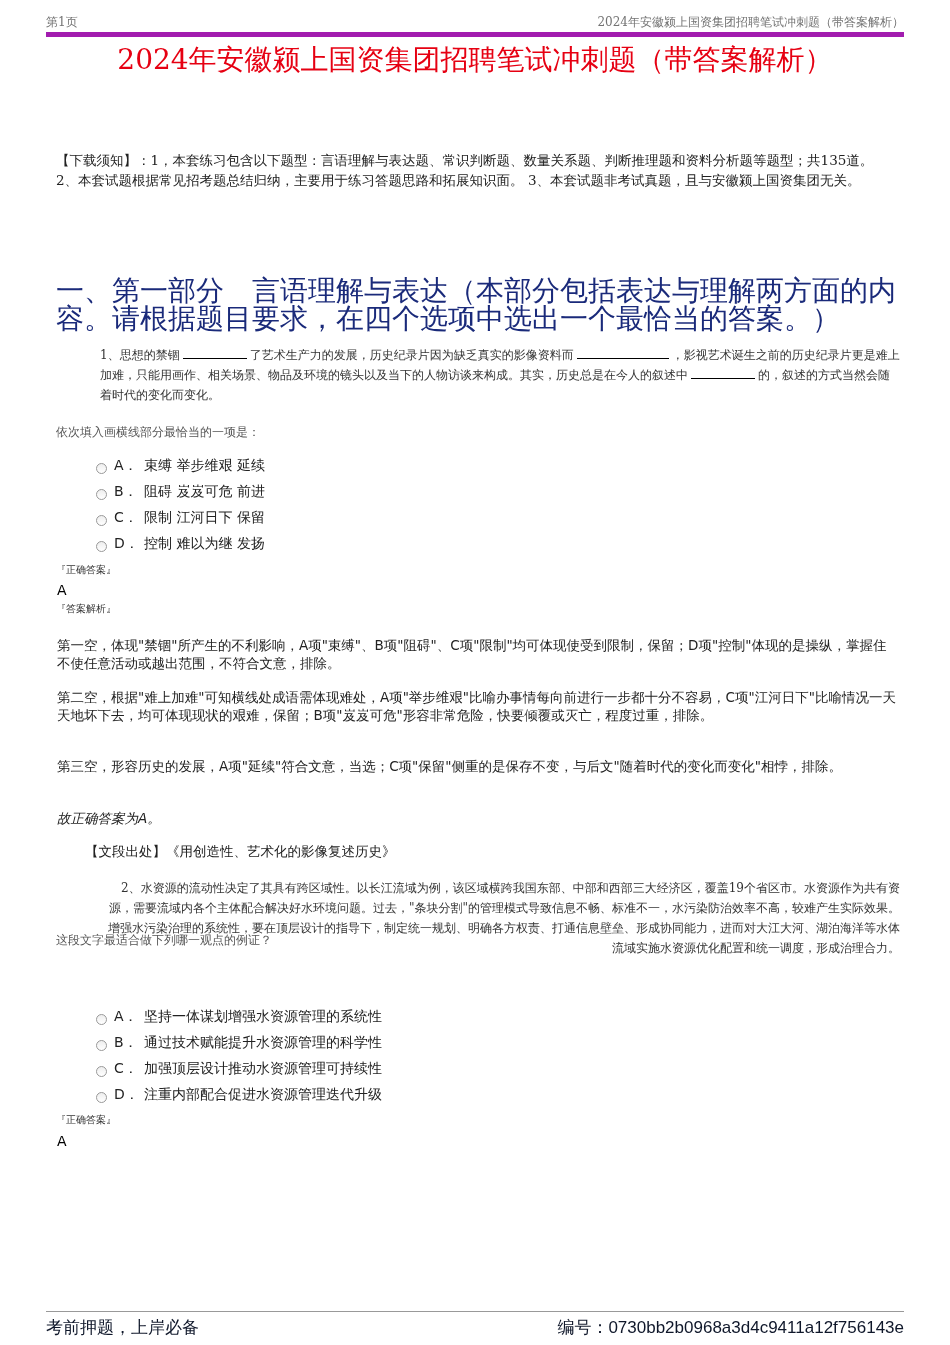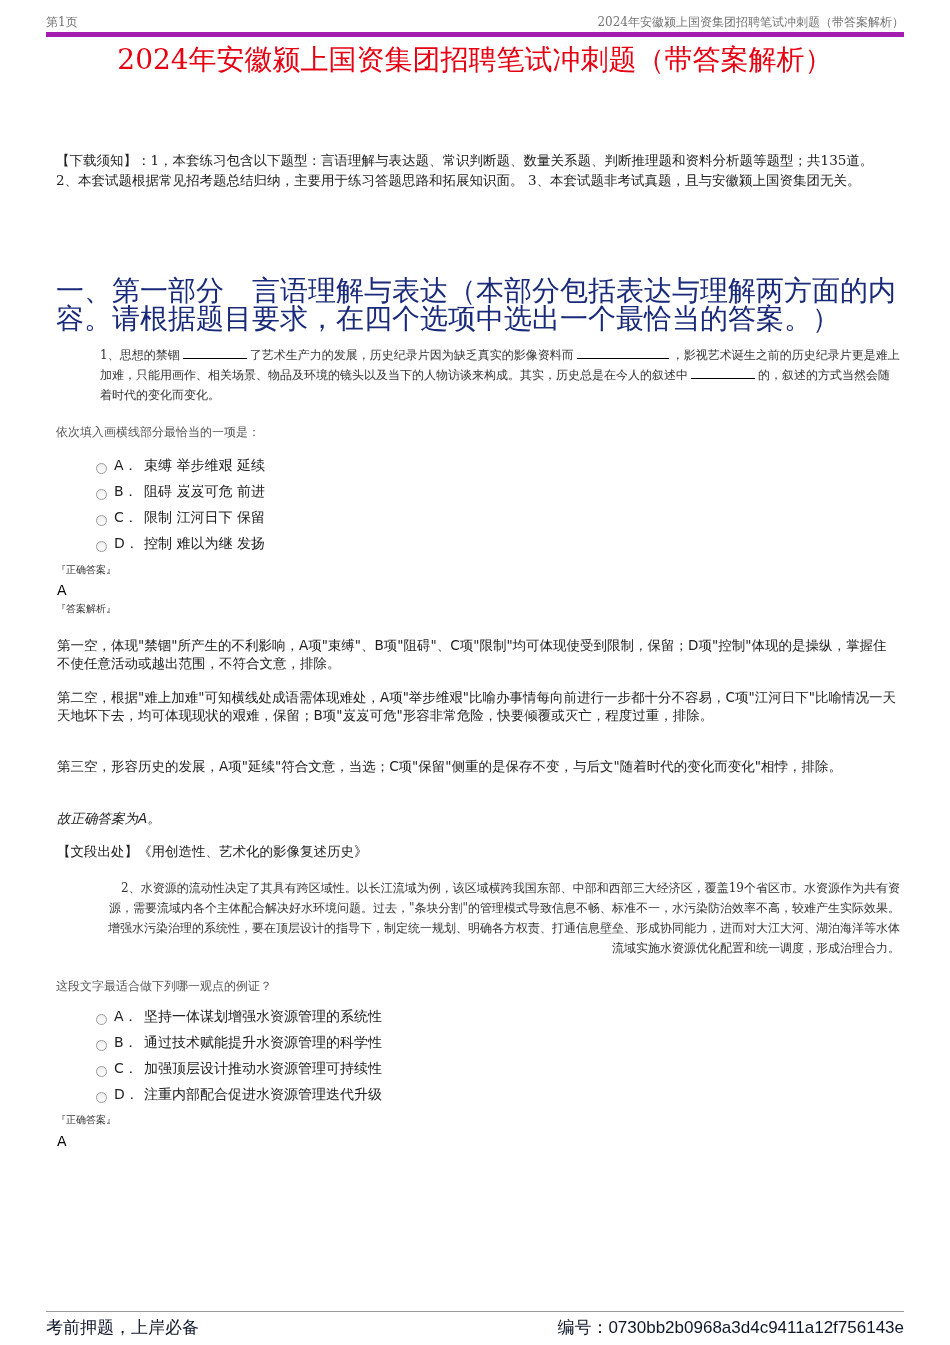--- a/index.html
+++ b/index.html
@@ -112,27 +112,27 @@
 
 <div class="label-line" style="top:563px;">『正确答案』</div>
 <div class="answer-val" style="top:582px;">A</div>
 <div class="label-line" style="top:602px;">『答案解析』</div>
 
 <div class="analysis" style="top:636px;">第一空，体现"禁锢"所产生的不利影响，A项"束缚"、B项"阻碍"、C项"限制"均可体现使受到限制，保留；D项"控制"体现的是操纵，掌握住不使任意活动或越出范围，不符合文意，排除。</div>
 <div class="analysis" style="top:688px;">第二空，根据"难上加难"可知横线处成语需体现难处，A项"举步维艰"比喻办事情每向前进行一步都十分不容易，C项"江河日下"比喻情况一天天地坏下去，均可体现现状的艰难，保留；B项"岌岌可危"形容非常危险，快要倾覆或灭亡，程度过重，排除。</div>
 <div class="analysis" style="top:757px;">第三空，形容历史的发展，A项"延续"符合文意，当选；C项"保留"侧重的是保存不变，与后文"随着时代的变化而变化"相悖，排除。</div>
 <div class="analysis" style="top:809px;font-style:italic;">故正确答案为A。</div>
 
-<div class="source" style="top:843px;">【文段出处】《用创造性、艺术化的影像复述历史》</div>
+<div class="source" style="top:843px;margin-left:28px;">【文段出处】《用创造性、艺术化的影像复述历史》</div>
 
 <div class="q-text" style="top:878px;text-align:right;">
   <span>2、</span><span>水资源的流动性决定了其具有跨区域性。以长江流域为例，该区域横跨我国东部、中部和西部三大经济区，覆盖19个省区市。水资源作为共有资源，需要流域内各个主体配合解决好水环境问题。过去，"条块分割"的管理模式导致信息不畅、标准不一，水污染防治效率不高，较难产生实际效果。增强水污染治理的系统性，要在顶层设计的指导下，制定统一规划、明确各方权责、打通信息壁垒、形成协同能力，进而对大江大河、湖泊海洋等水体流域实施水资源优化配置和统一调度，形成治理合力。</span>
 </div>
 
-<div class="prompt" style="top:978px;">这段文字最适合做下列哪一观点的例证？</div>
+<div class="prompt" style="top:932px;">这段文字最适合做下列哪一观点的例证？</div>
 
 <div class="options" style="top:1004px;">
   <div class="option">
     <span class="radio"></span>
     <span class="opt-letter">A．</span>
     <span>坚持一体谋划增强水资源管理的系统性</span>
   </div>
   <div class="option">
     <span class="radio"></span>
     <span class="opt-letter">B．</span>

